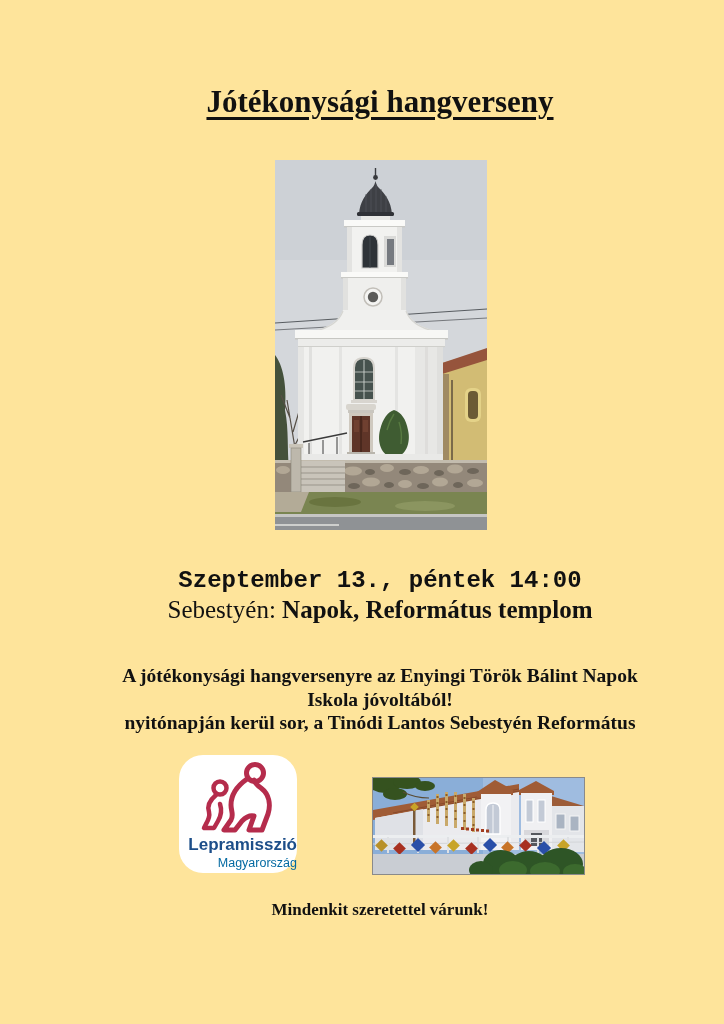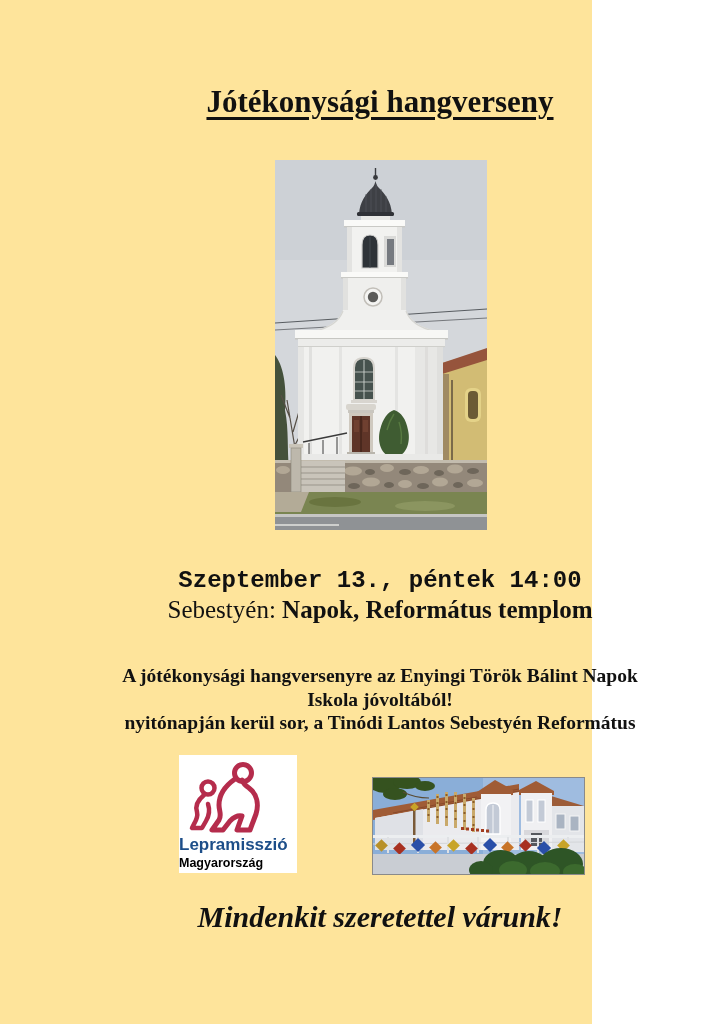--- a/index.html
+++ b/index.html
@@ -1,34 +1,34 @@
 <!DOCTYPE html>
 <html><head>
 <meta charset="utf-8">
 <style>
   html,body{margin:0;padding:0;}
   body{width:724px;height:1024px;overflow:hidden;font-family:"Liberation Serif","DejaVu Serif",serif;}
-  .page{position:relative;width:592px;height:1024px;background:#fee49b;}
+  .page{position:relative;width:724px;height:1024px;background:#fee49b;}
   .cc{position:absolute;left:36px;width:688px;text-align:center;color:#111;}
   .title{top:84px;font-size:31px;font-weight:bold;margin:0;
          text-decoration:underline;text-decoration-thickness:2.5px;text-underline-offset:5px;}
   .church-photo{position:absolute;left:275px;top:160px;width:212px;height:370px;margin:0;}
   .church-photo svg{display:block;width:212px;height:370px;}
   .dt-line{top:566px;font-size:24px;font-weight:bold;line-height:29px;font-family:Liberation Mono, monospace;}
   .loc-line{top:595px;font-size:25px;line-height:29px;}
   .loc-line .loc-strong{font-weight:bold;}
   .desc{top:664px;font-size:19.5px;font-weight:bold;line-height:23.5px;}
   .logo-box{position:absolute;left:179px;top:755px;width:118px;height:118px;background:#ffffff;
-            display:flex;flex-direction:column;align-items:flex-start;font-family:"Liberation Sans","DejaVu Sans",sans-serif;}
+            display:flex;flex-direction:column;align-items:flex-end;font-family:"Liberation Sans","DejaVu Sans",sans-serif;border-radius:24px;}
   .logo-box svg{display:block;margin-top:6px;}
   .logo-name{font-size:17px;font-weight:bold;color:#1d4e89;line-height:19px;margin-top:2px;}
   .logo-region{font-size:12.5px;color:#2e74b5;line-height:15px;margin-top:2px;}
   .school-photo{position:absolute;left:372px;top:777px;width:211px;height:96px;margin:0;border:1px solid #8a8a8a;box-sizing:content-box;}
   .school-photo svg{display:block;width:211px;height:96px;}
-  .closing{top:900px;font-size:30px;font-weight:bold;font-style:italic;}
+  .closing{top:900px;font-size:17px;font-weight:bold;}
 </style>
 </head>
 <body>
 
 <div class="page" style="background: rgb(254, 228, 155);">
 
   <h1 class="cc title">Jótékonysági hangverseny</h1>
 
   <figure class="church-photo">
     <svg viewBox="0 0 212 370">
@@ -180,21 +180,21 @@
       <g fill="none" stroke="#b52c4c" stroke-linecap="round" stroke-linejoin="round">
 
         <circle cx="64" cy="12" r="8.5" stroke-width="5"></circle>
         <path d="M56,18 C46,25 40,34 40,44 C40,50 43,54 40,59 L33,69 L44,69 L51,60 C55,56 59,54 63,55 L58,69 L71,69 L77,53 C80,43 78,33 70,27 C67,25 64,22 63,19" stroke-width="5"></path>
 
         <circle cx="29" cy="27" r="6.5" stroke-width="4.5"></circle>
         <path d="M25,34 C19,39 16,45 18,51 C19,55 18,58 15,63 L13,67 L23,67 L27,60 C30,55 31,49 29,43" stroke-width="4.5"></path>
       </g>
     </svg>
     <div class="logo-name" style="color: rgb(29, 78, 137);">Lepramisszió</div>
-    <div class="logo-region" style="color: #000000; font-weight: bold;">Magyarország</div>
+    <div class="logo-region" style="color: #0369a1;">Magyarország</div>
   </div>
 
   <figure class="school-photo">
     <svg viewBox="0 0 211 96">
 
       <rect width="211" height="96" fill="#8aaed8"></rect>
       <rect x="110" width="101" height="96" fill="#9fbce0"></rect>
 
       <polygon points="178,18 211,28 211,40 178,30" fill="#9c5c38"></polygon>
       <rect x="178" y="28" width="33" height="46" fill="#e3e5e9"></rect>

